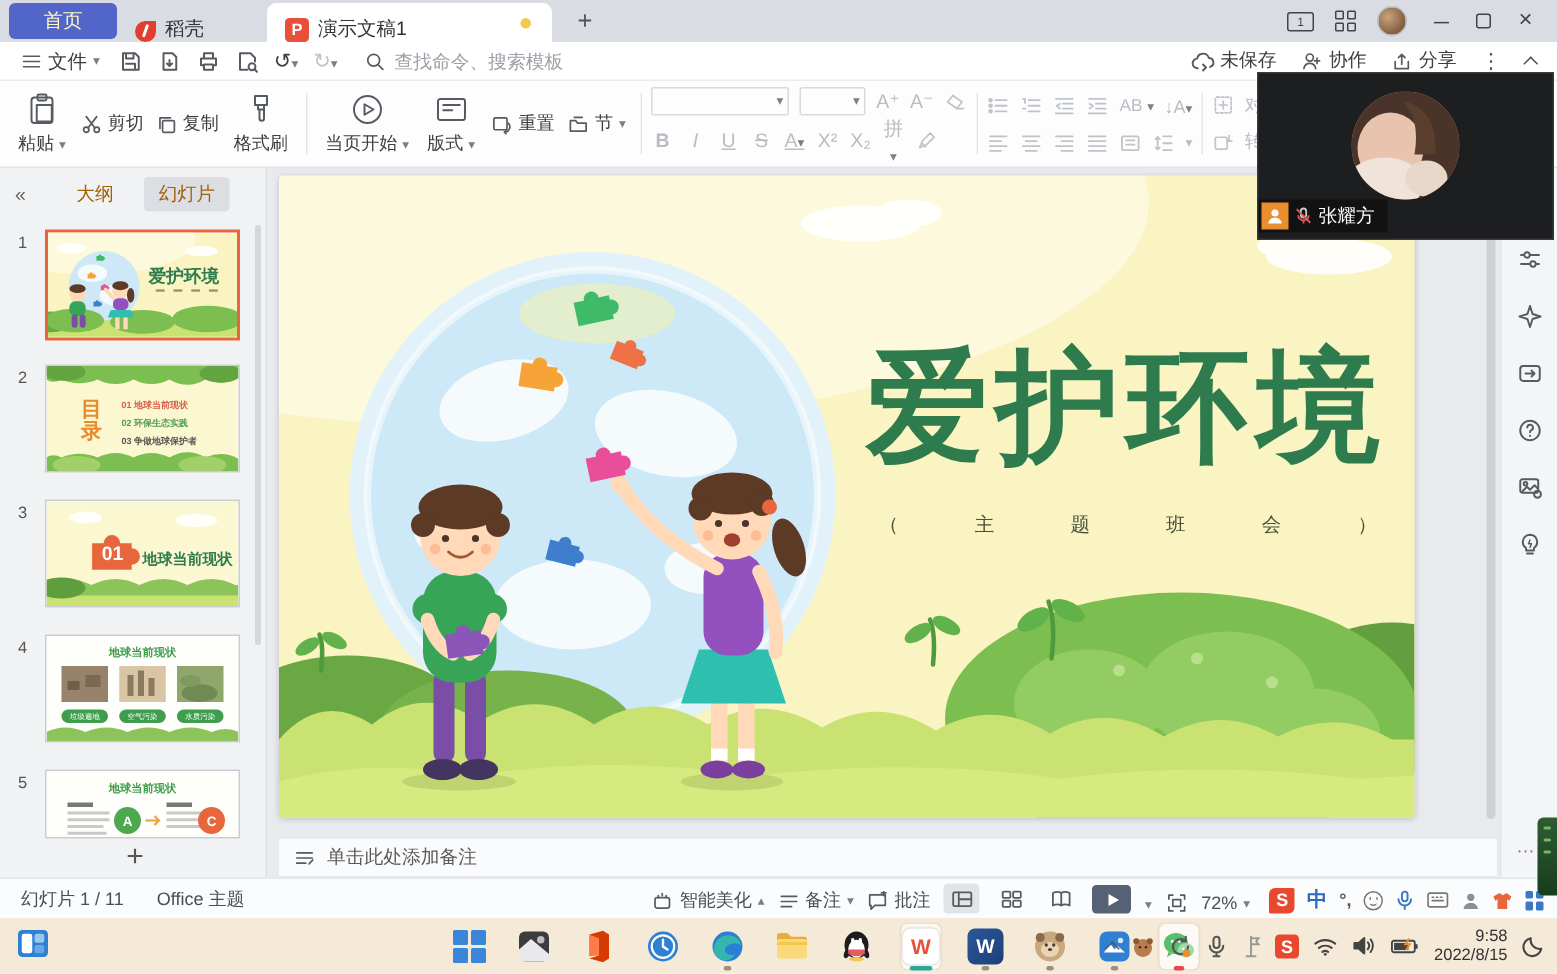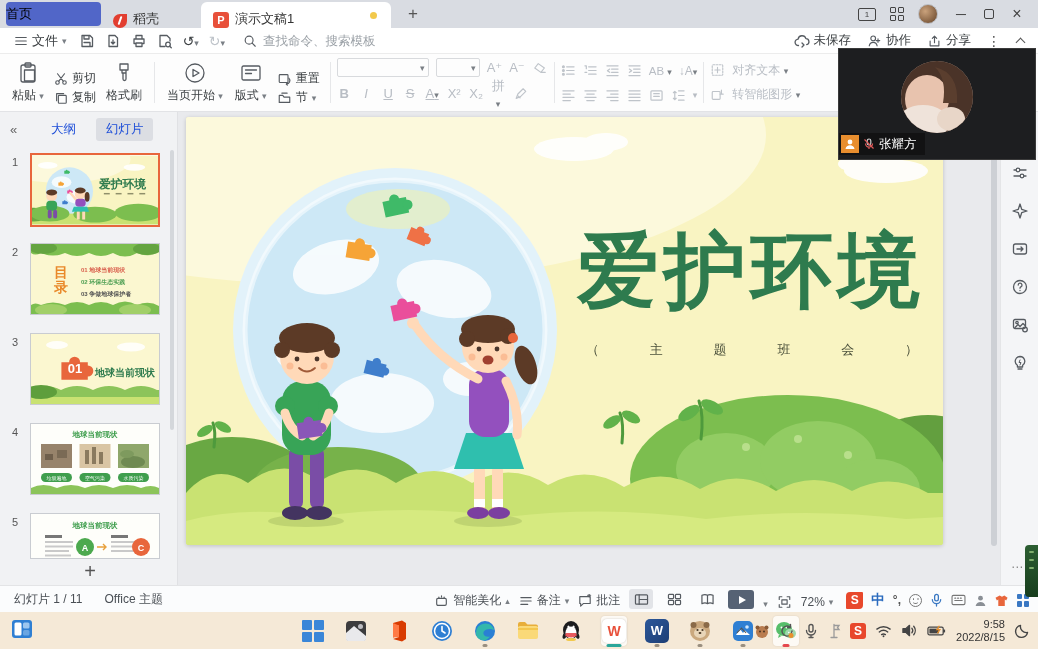--- a/index.html
+++ b/index.html
@@ -2,21 +2,21 @@
 <html><head>
 <meta charset="utf-8">
 <style>
   * { margin:0; padding:0; box-sizing:border-box; }
   html,body { width:1038px; height:649px; }
   body { font-family:"Liberation Sans","DejaVu Sans",sans-serif; font-size:12px; color:#3c4043; overflow:hidden; }
   .screen { position:relative; width:1038px; height:649px; background:#e9eaed; overflow:hidden; }
 
   
   .titlebar { position:absolute; left:0; top:0; width:1038px; height:28px; background:#d9dce2; display:flex; align-items:center; }
-  .home-btn { margin-left:6px; width:95px; height:24px; background:#5166c8; border-radius:4px; color:#000000; font-size:13px; display:flex; align-items:center; }
+  .home-btn { margin-left:6px; width:72px; height:24px; background:#5166c8; border-radius:4px; color:#fef9c3; font-size:13px; display:flex; align-items:center; justify-content:center; }
   .ttab { height:28px; display:flex; align-items:flex-end; gap:6px; padding:0 12px; font-size:13px; color:#333; }
   .ttab.docer { width:92px; }
   .doc-tab { background:#fff; border-radius:6px 6px 0 0; width:190px; height:26px; margin-top:2px; margin-left:8px; position:relative; }
   .docicon { width:16px; height:16px; border-radius:3px; background:#e8503a; color:#fff; font-size:11px; font-weight:bold; display:flex; align-items:center; justify-content:center; }
   .leaf { width:14px; height:14px; border-radius:50% 0 50% 50%; background:#e23e30; position:relative; }
   .leaf:after{ content:""; position:absolute; left:6px; top:2px; width:2px; height:9px; background:#fff; transform:rotate(20deg); border-radius:2px;}
   .dirty-dot { position:absolute; right:14px; top:10px; width:7px; height:7px; border-radius:50%; background:#f2c94c; }
   .newtab { width:24px; height:24px; margin-left:10px; display:flex; align-items:center; justify-content:center; font-size:17px; color:#555; }
   .tb-right { margin-left:auto; display:flex; align-items:center; gap:14px; padding-right:12px; color:#4a4f55; }
   .winctl { font-size:14px; color:#444; width:18px; text-align:center; }
@@ -39,21 +39,21 @@
   .search-input::placeholder { color:#9aa0a6; }
   .mb-right { margin-left:auto; display:flex; align-items:center; gap:16px; padding-right:14px; font-size:12.5px; color:#3c4043; }
   .mb-right .m-it { display:flex; align-items:center; gap:4px; }
   .caret { font-size:9px; color:#7a7f85; }
 
   
   .toolbar { position:absolute; left:0; top:54px; width:1038px; height:58px; background:#fdfdfd; border-bottom:1px solid #e2e3e6; display:flex; align-items:stretch; padding:4px 6px; }
   .tsep { width:1px; background:#e6e7e9; margin:4px 6px; }
   .tbig { display:flex; flex-direction:column; align-items:center; justify-content:space-between; padding:3px 6px; }
   .tbig .lbl { font-size:12px; color:#3c4043; white-space:nowrap; }
-  .tcol { display:flex; flex-direction:column; justify-content:flex-end; }
+  .tcol { display:flex; flex-direction:row; justify-content:space-between; }
   .tsm { display:flex; align-items:center; gap:4px; font-size:12px; color:#3c4043; padding:1px 4px; white-space:nowrap; }
   .fgrid { display:flex; flex-direction:column; justify-content:space-around; }
   .frow { display:flex; align-items:center; gap:7px; }
   .fsel { border:1px solid #d8dadd; border-radius:2px; height:19px; display:flex; align-items:center; justify-content:flex-end; padding:0 3px; color:#b8bdc4; }
   .dis { color:#b8bdc4; }
   .fmt-letter { font-size:13px; color:#b8bdc4; width:15px; text-align:center; }
   .u { text-decoration:underline; } .st { text-decoration:line-through; } .it { font-style:italic; }
 
   svg.ic { stroke:#565b61; fill:none; stroke-width:1.3; stroke-linecap:round; stroke-linejoin:round; display:block; }
   svg.ic.gray { stroke:#bfc4ca; }
@@ -61,21 +61,21 @@
   
   .webcam { position:absolute; left:838px; top:48px; width:198px; height:112px; background:#202123; border:1px solid #3a3a3a; z-index:40; }
   .cam-name { position:absolute; left:0; bottom:4px; display:flex; align-items:center; gap:4px; background:rgba(10,10,10,.55); padding:2px 8px 2px 2px; }
   .cam-badge { width:18px; height:18px; background:#e98e2e; display:flex; align-items:center; justify-content:center; }
   .cam-name span { color:#fff; font-size:12.5px; }
 
   
   .workspace { position:absolute; left:0; top:112px; width:1038px; height:473px; }
   .sidebar { position:absolute; left:0; top:0; width:178px; height:473px; background:#f1f2f4; border-right:1px solid #e0e1e4; }
   .sb-head { height:34px; display:flex; align-items:center; gap:10px; padding:0 10px; }
-  .sb-tab { font-size:12.5px; color:#1d4ed8; padding:3px 10px; border-radius:3px; }
+  .sb-tab { font-size:12.5px; color:#a16207; padding:3px 10px; border-radius:3px; }
   .sb-tab.active { background:#dcdee3; }
   .collapse { color:#666; font-size:13px; }
   .thumb { position:absolute; left:30px; width:130px; background:#fff; border:1px solid #c9ccd1; overflow:hidden; }
   .thumb.sel { border:2px solid #e8663c; }
   .thumb svg { display:block; }
   .tnum { position:absolute; left:12px; font-size:11px; color:#555; }
   .addslide { position:absolute; left:78px; top:448px; font-size:20px; color:#555; width:24px; text-align:center; }
   .sb-scroll { position:absolute; right:3px; top:38px; width:4px; height:280px; border-radius:2px; background:#d4d7db; }
 
   .canvas { position:absolute; left:178px; top:0; width:822px; height:473px; background:#e9eaed; }
@@ -658,20 +658,26 @@
         <div class="slide-sub">
           <span>（</span>
           <span>主</span>
           <span>题</span>
           <span>班</span>
           <span>会</span>
           <span>）</span>
         </div>
       </div>
       <div class="cv-scroll"></div>
+      <div class="notesbar">
+        <svg class="ic" width="14" height="12" viewBox="0 0 16 14">
+            <path d="M2 3h12 M2 7h12 M2 11h7 M11.5 11.5l3-3"></path>
+          </svg>
+        <span>单击此处添加备注</span>
+      </div>
     </div>
 
     <div class="rightstrip">
       <svg class="rs-ic ic" style="top:52px" width="18" height="18" viewBox="0 0 18 18">
           <path d="M3 6h12 M3 12h12"></path>
           <circle cx="7" cy="6" r="1.8" fill="#fff"></circle>
           <circle cx="11" cy="12" r="1.8" fill="#fff"></circle>
         </svg>
       <svg class="rs-ic ic" style="top:90px" width="18" height="18" viewBox="0 0 18 18">
           <path d="M9 2l1.7 5.3L16 9l-5.3 1.7L9 16l-1.7-5.3L2 9l5.3-1.7z"></path>

